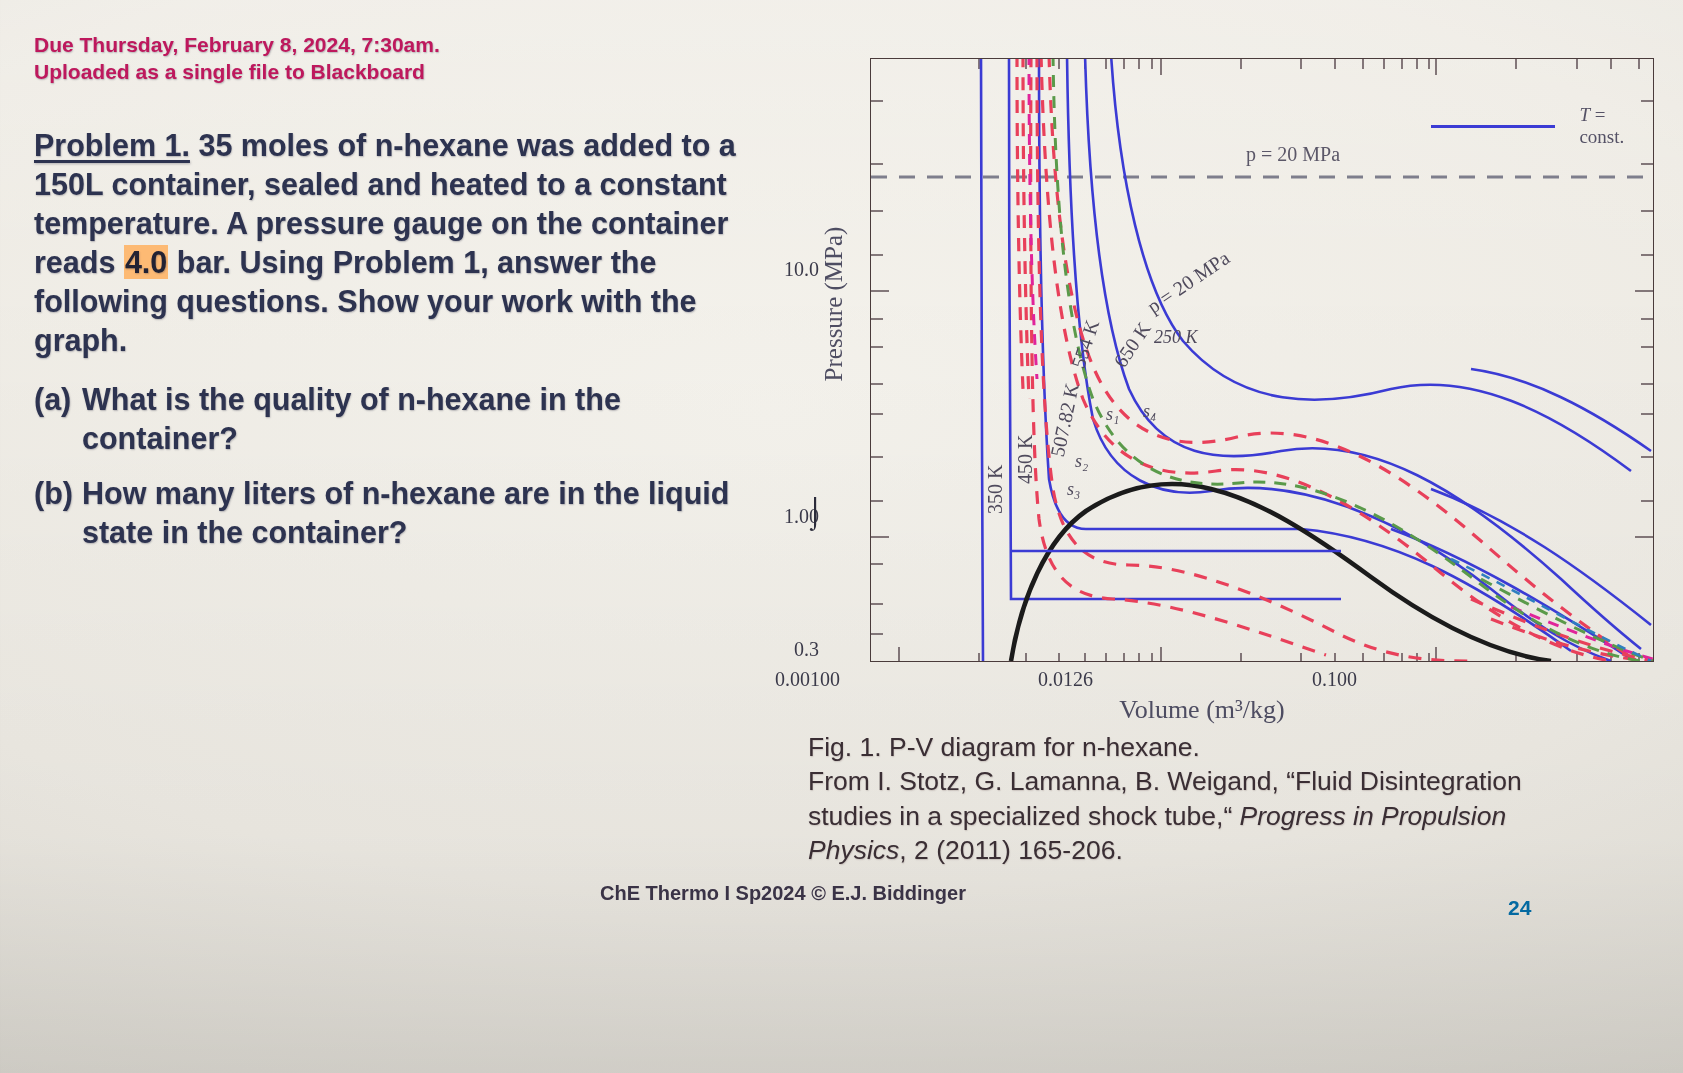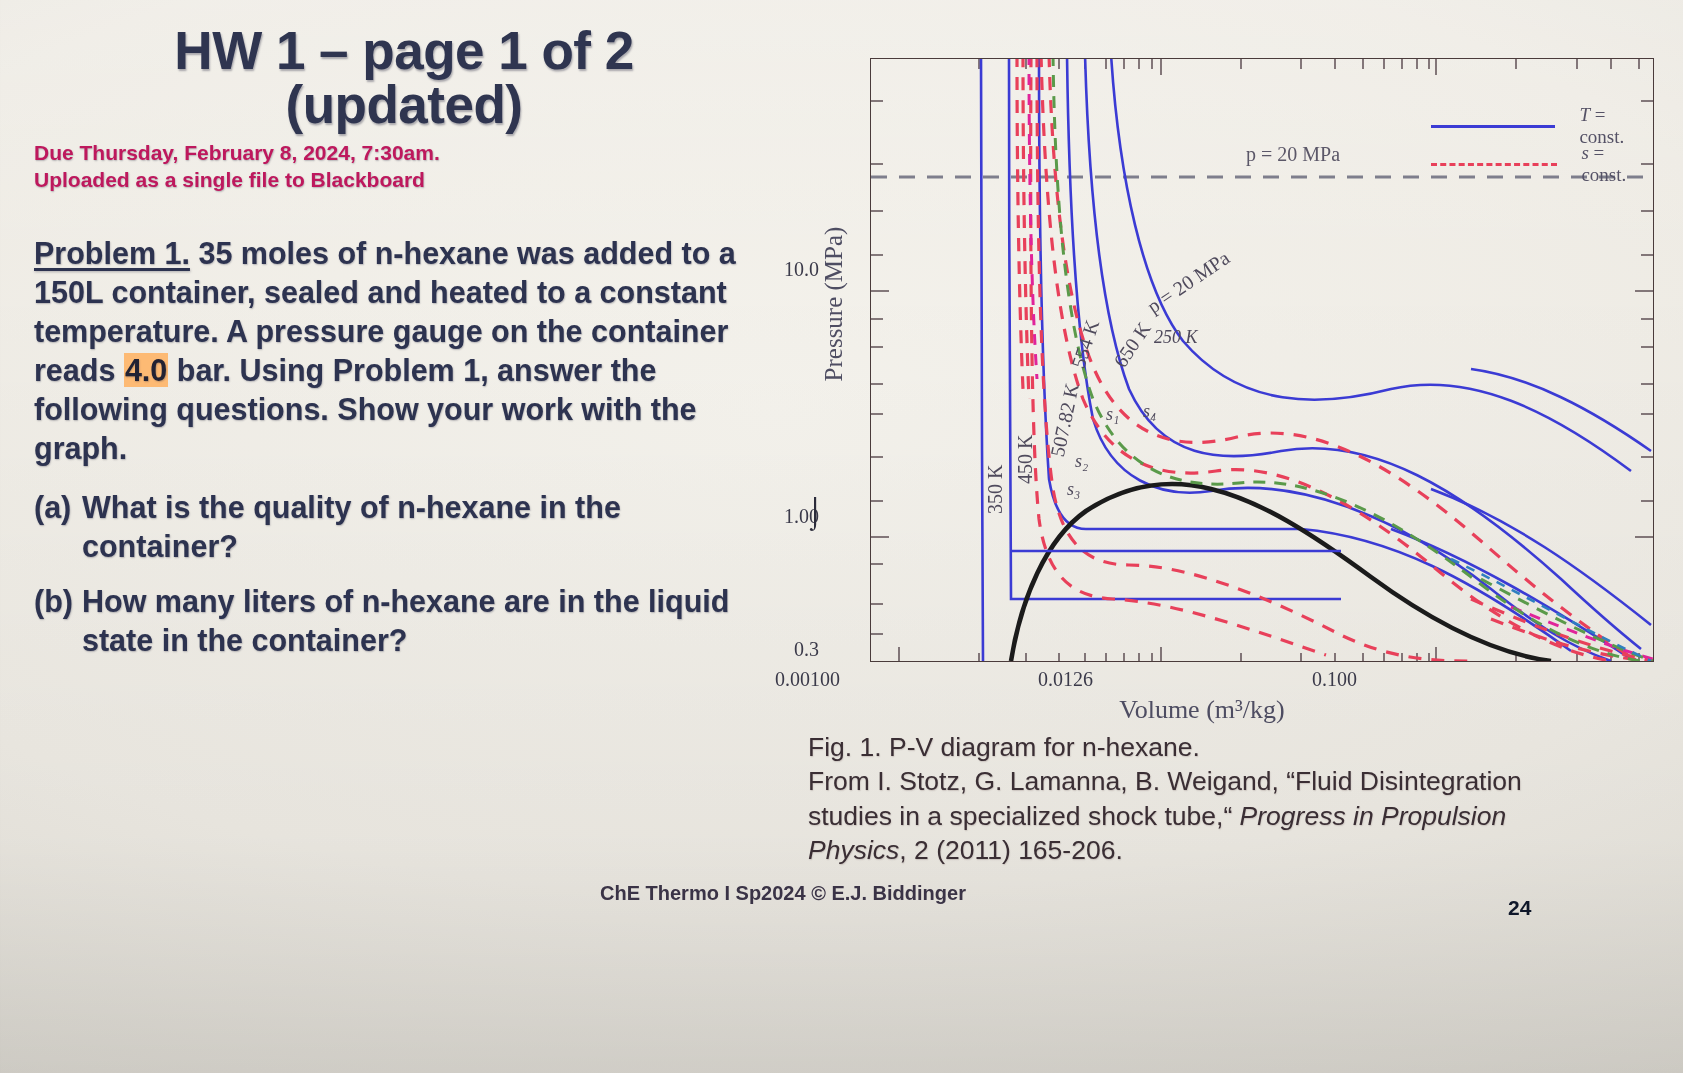--- a/index.html
+++ b/index.html
@@ -67,21 +67,21 @@
   .caption{
     position:absolute;left:808px;top:730px;width:880px;
     color:#3a2e34;font-size:26.5px;line-height:1.30;
     text-shadow:0.5px 1px 1.3px rgba(90,70,70,0.22);
   }
   .caption i{font-style:italic;}
   .footer{
     position:absolute;left:600px;top:882px;color:#3a3346;
     font-weight:bold;font-size:20px;
   }
-  .pagenum{position:absolute;left:1508px;top:896px;color:#0f172a;
+  .pagenum{position:absolute;left:1508px;top:896px;color:#0369a1;
            font-weight:bold;font-size:21px;}
   
   .legend{position:absolute;left:560px;top:48px;font-family:"Liberation Serif", serif;
           color:#555266;font-size:19px;}
   .legrow{display:flex;align-items:center;height:38px;gap:12px;}
   .legline{width:128px;height:0;margin-right:12px;}
   .legsolid{border-top:3px solid #3b3bd4;}
   .legdash{border-top:3.5px dashed #e8405a;}
   .legtxt i{font-style:italic;}
   
@@ -92,24 +92,20 @@
   .ibeam{position:absolute;left:24px;top:455px;color:#2b2b3a;font-size:30px;
          font-family:"Liberation Serif", serif;}
 </style>
 </head>
 <body>
 
 <div id="slide"></div>
 
 <div class="left-col">
 
-  <div class="title">
-    <span>HW 1 – page 1 of 2</span>
-    <span class="l2">(updated)</span>
-  </div>
 
   <div class="duetext">
     <div>Due Thursday, February 8, 2024, 7:30am.</div>
     <div>Uploaded as a single file to Blackboard</div>
   </div>
 
   <div class="problem">
     <span class="u">Problem 1.</span><span> 35 moles of n-hexane was added to a 150L container, sealed and heated to a constant temperature. A pressure gauge on the container reads </span><span class="hl">4.0</span><span> bar. Using Problem 1, answer the following questions. Show your work with the graph.</span>
   </div>
 
@@ -303,24 +299,20 @@
         <line x1="141" y1="492" x2="470" y2="492" stroke="#3b3bd4" stroke-width="2.6"></line>
       </g>
     </svg>
 
     
     <div class="legend">
       <div class="legrow">
         <div class="legline legsolid"></div>
         <div class="legtxt"><i>T</i> = const.</div>
       </div>
-      <div class="legrow">
-        <div class="legline legdash"></div>
-        <div class="legtxt"><i>s</i> = const.</div>
-      </div>
     </div>
 
     
     <div class="ann pann" style="left:375px;top:84px;">p = 20 MPa</div>
 
     
     <div class="ann tlab" style="left:113px;top:455px;transform:rotate(-90deg);transform-origin:left top;">350 K</div>
     <div class="ann tlab" style="left:143px;top:425px;transform:rotate(-90deg);transform-origin:left top;">450 K</div>
     <div class="ann tlab" style="left:175px;top:395px;transform:rotate(-78deg);transform-origin:left top;">507.82 K</div>
     <div class="ann tlab" style="left:196px;top:305px;transform:rotate(-72deg);transform-origin:left top;">554 K</div>

